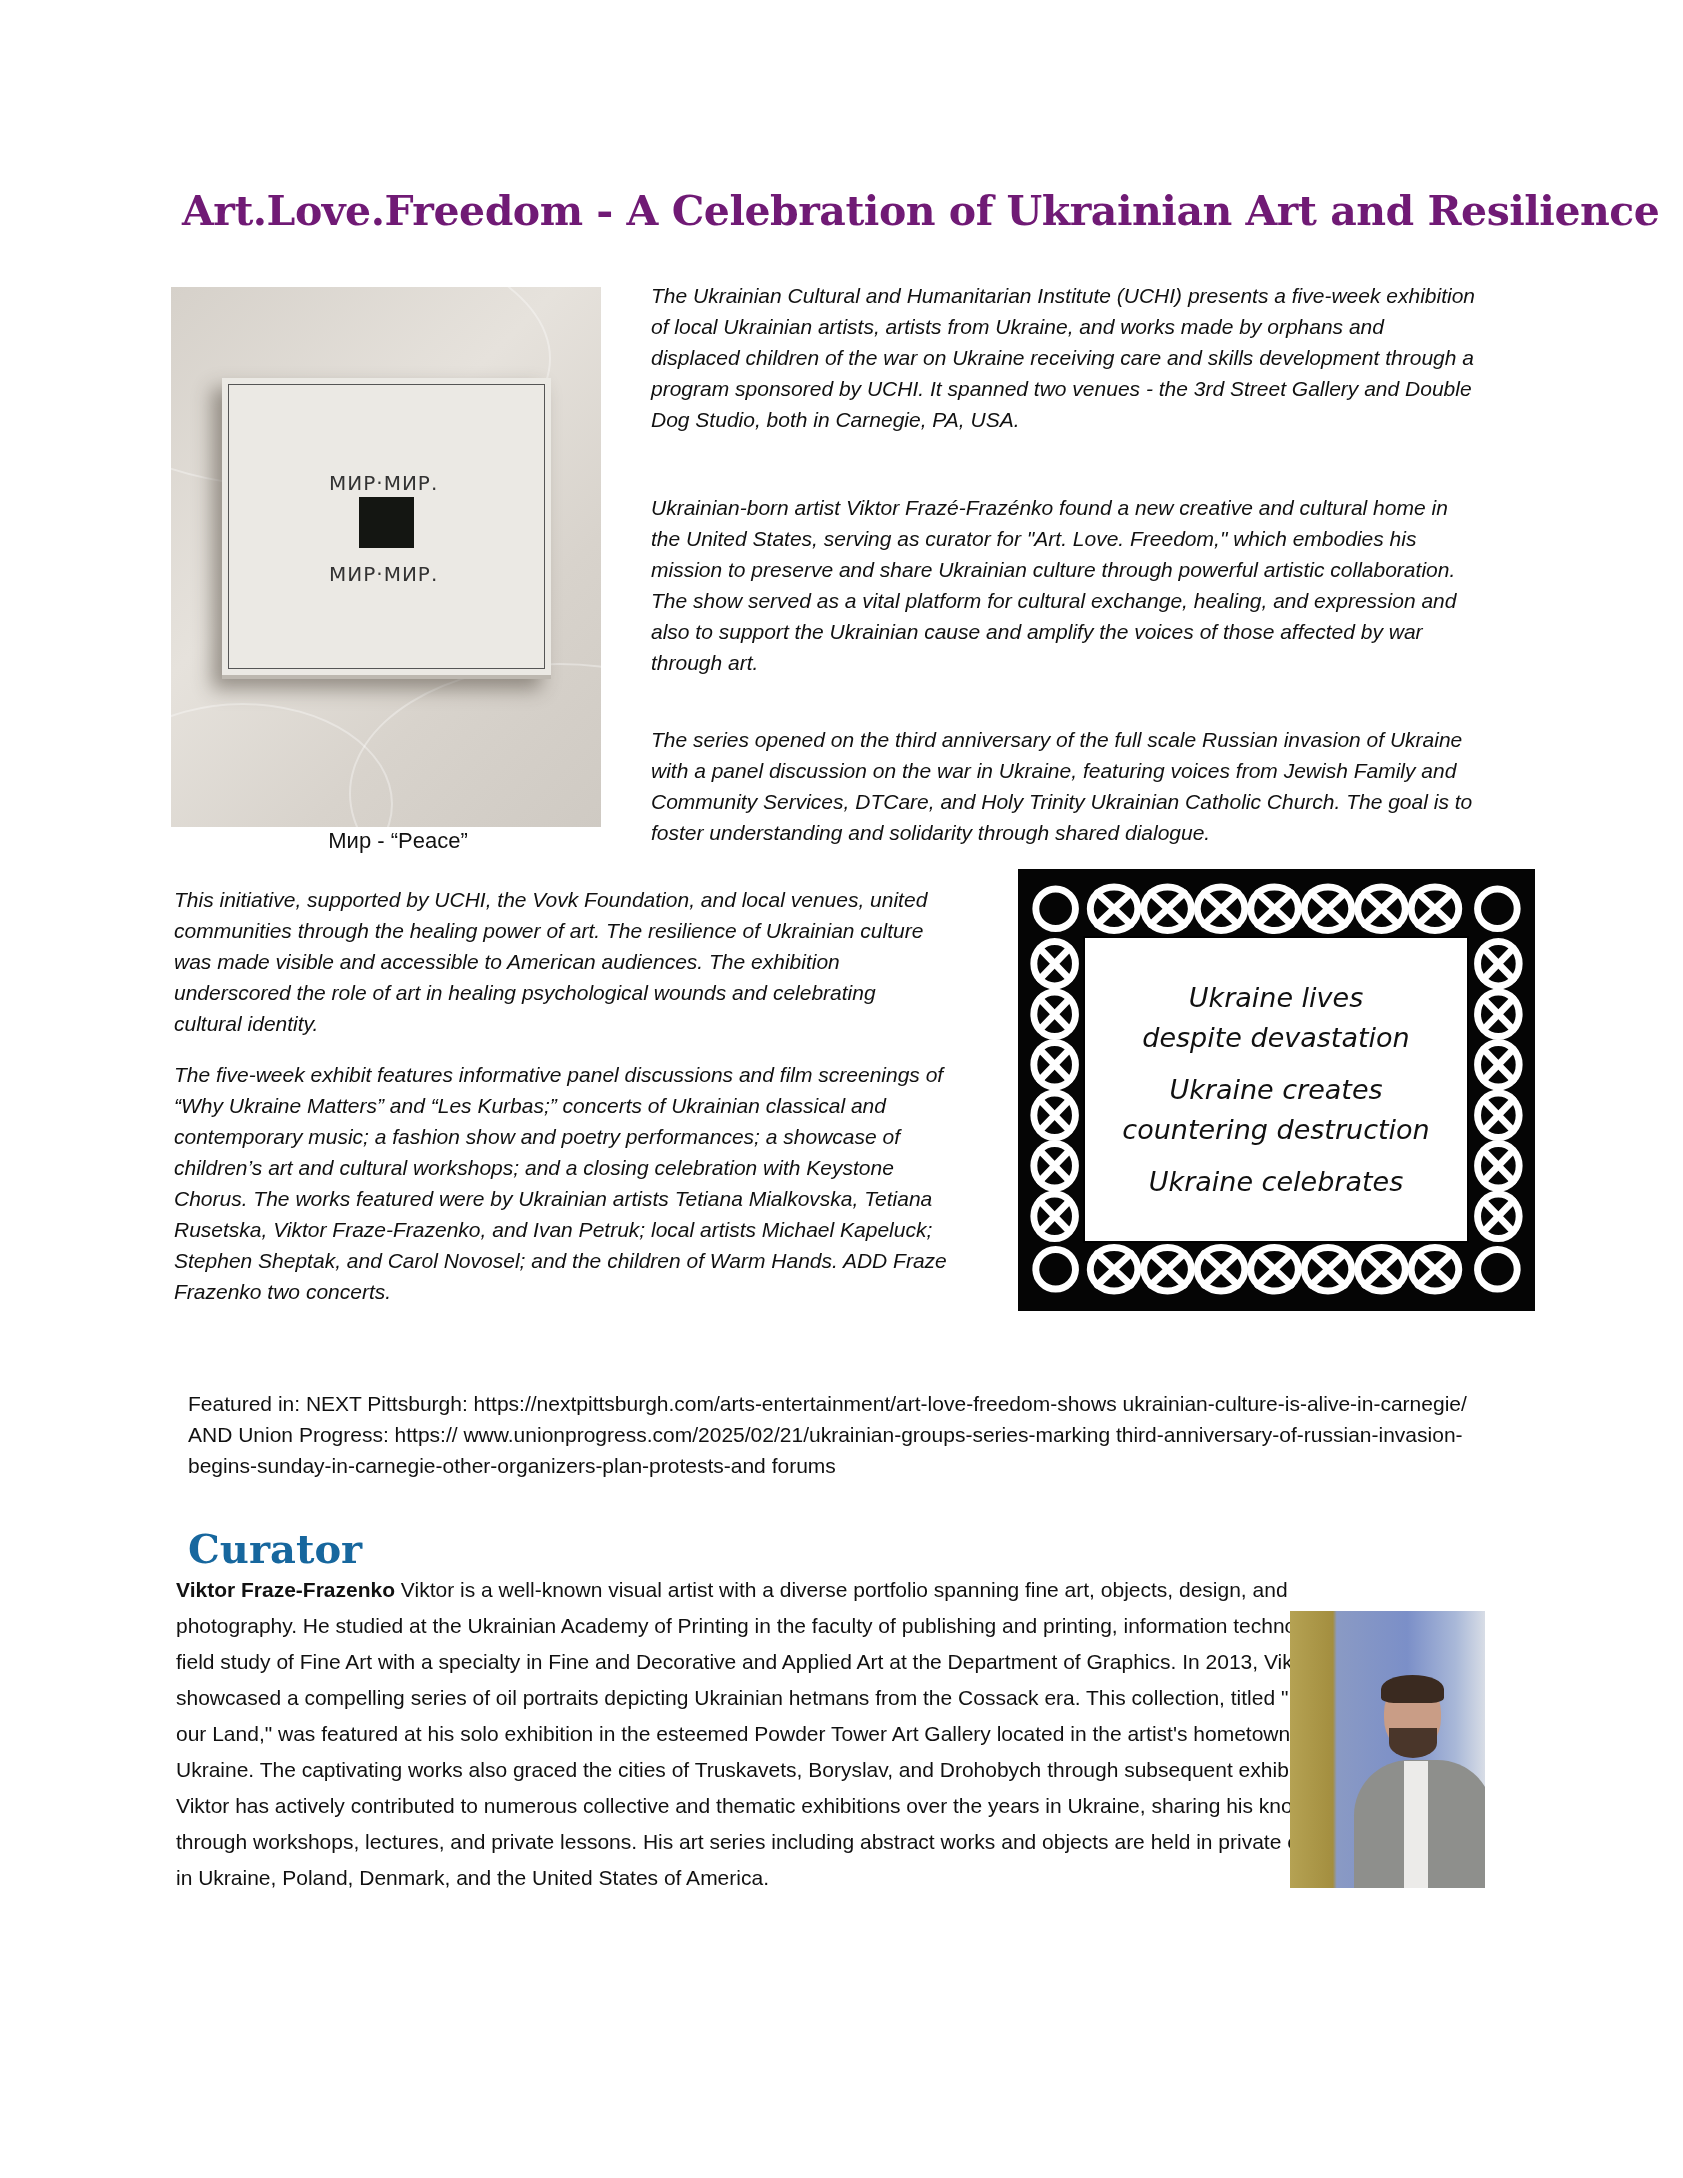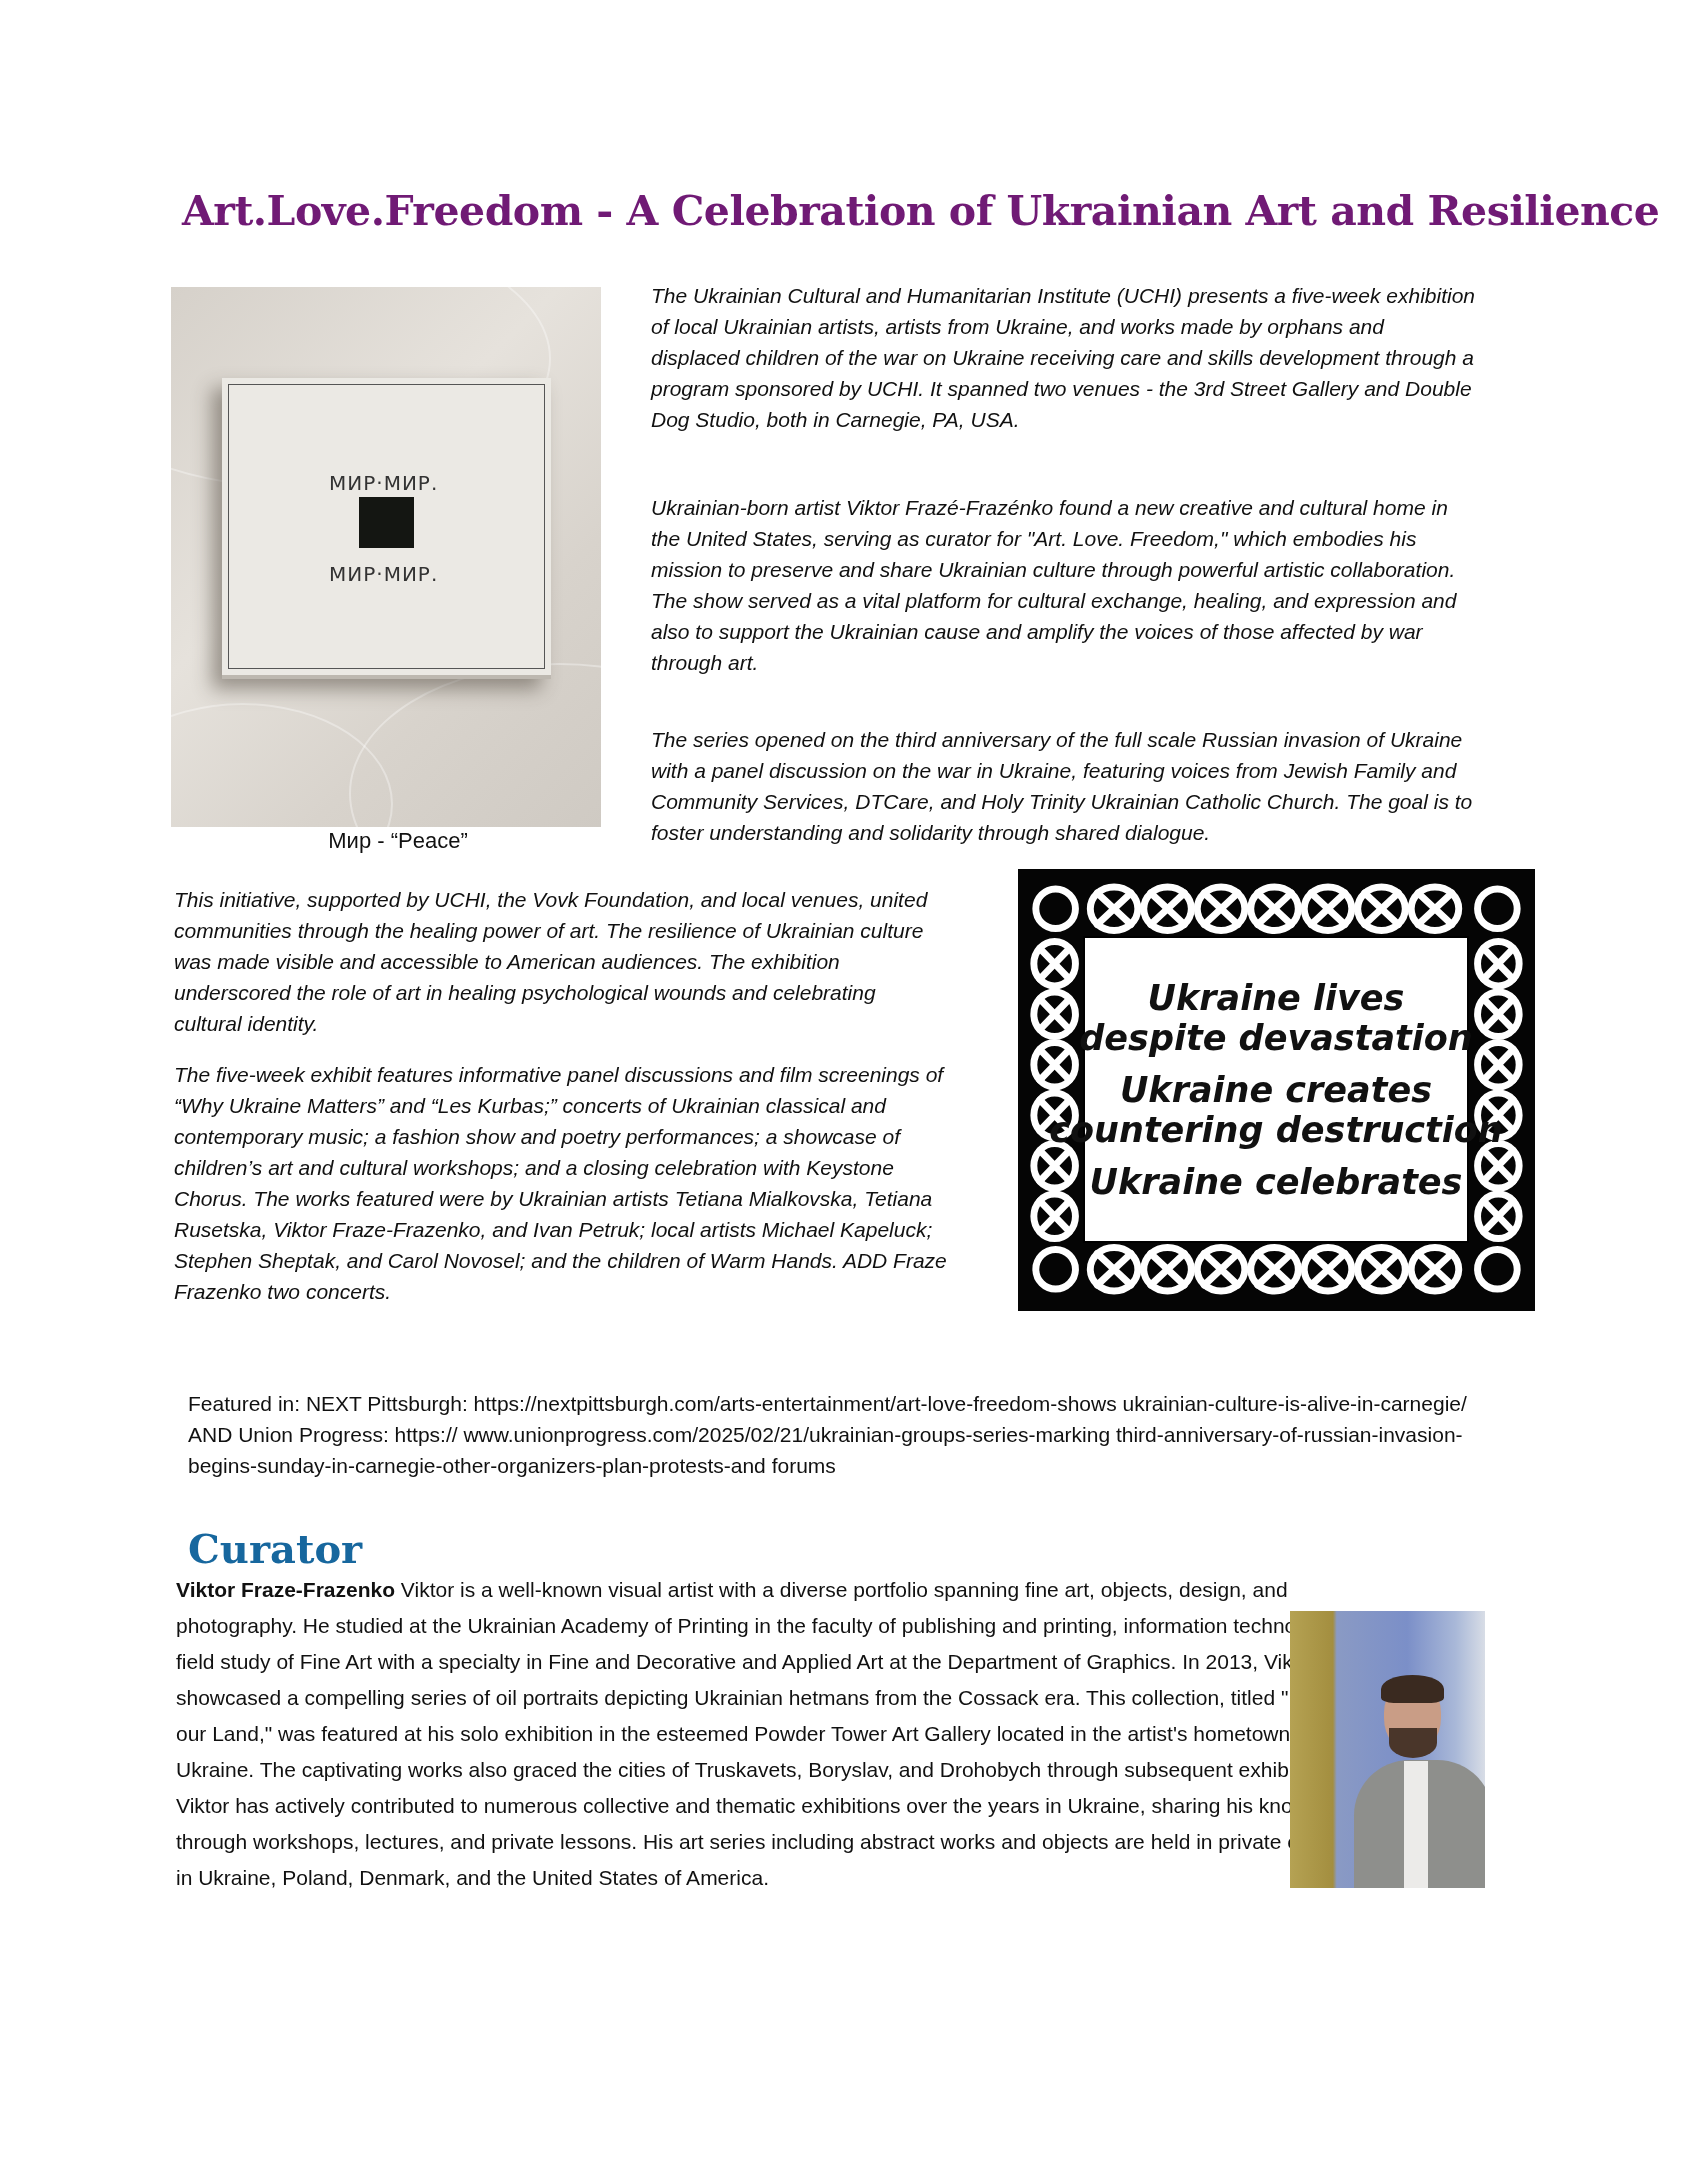--- a/index.html
+++ b/index.html
@@ -25,22 +25,22 @@
            color:#333; letter-spacing:1px; }
   .caption { position:absolute; left:171px; top:816px; width:430px; text-align:center;
              font-size:22px; color:#111; margin:12px; }
   
   .frame { position:absolute; left:1018px; top:869px; width:517px; height:442px;
            background:#050505; }
   .frame svg.knots { position:absolute; left:0; top:0; }
   .frame .inner { position:absolute; left:65px; top:67px; width:382px; height:303px;
            background:#fff; border:2px solid #000; display:flex; flex-direction:column;
            align-items:center; justify-content:center; text-align:center; }
-  .frame .inner .ml { font-family:"DejaVu Sans", sans-serif; font-weight:bold; font-style:italic;
-           font-size:35px; line-height:40px; color:#111; white-space:nowrap; }
+  .frame .inner .ml { font-family:"DejaVu Sans", sans-serif; font-weight:normal; font-style:italic;
+           font-size:27px; line-height:40px; color:#111; white-space:nowrap; }
   .frame .inner .gap { height:12px; }
   .featured { position:absolute; left:176px; top:1376px; width:1327px; font-size:21px;
               line-height:31px; color:#111; margin:12px; }
   .h2 { position:absolute; left:174px; top:1511px; margin:14px; font-family:"DejaVu Serif", serif;
         font-weight:bold; font-size:40px; color:#17679e; }
   .bio { position:absolute; left:176px; top:1572px; width:1218px; font-size:21px;
          line-height:36px; color:#111; margin:0; }
   .bio b { font-weight:bold; }
   .curator-photo { position:absolute; left:1290px; top:1611px; width:195px; height:277px;
                    background:linear-gradient(90deg,#b5a253 0%,#a38e3f 22%,#8a9ac4 24%,#7b8fc8 60%,#a9b8d8 85%,#d8dde6 100%);

